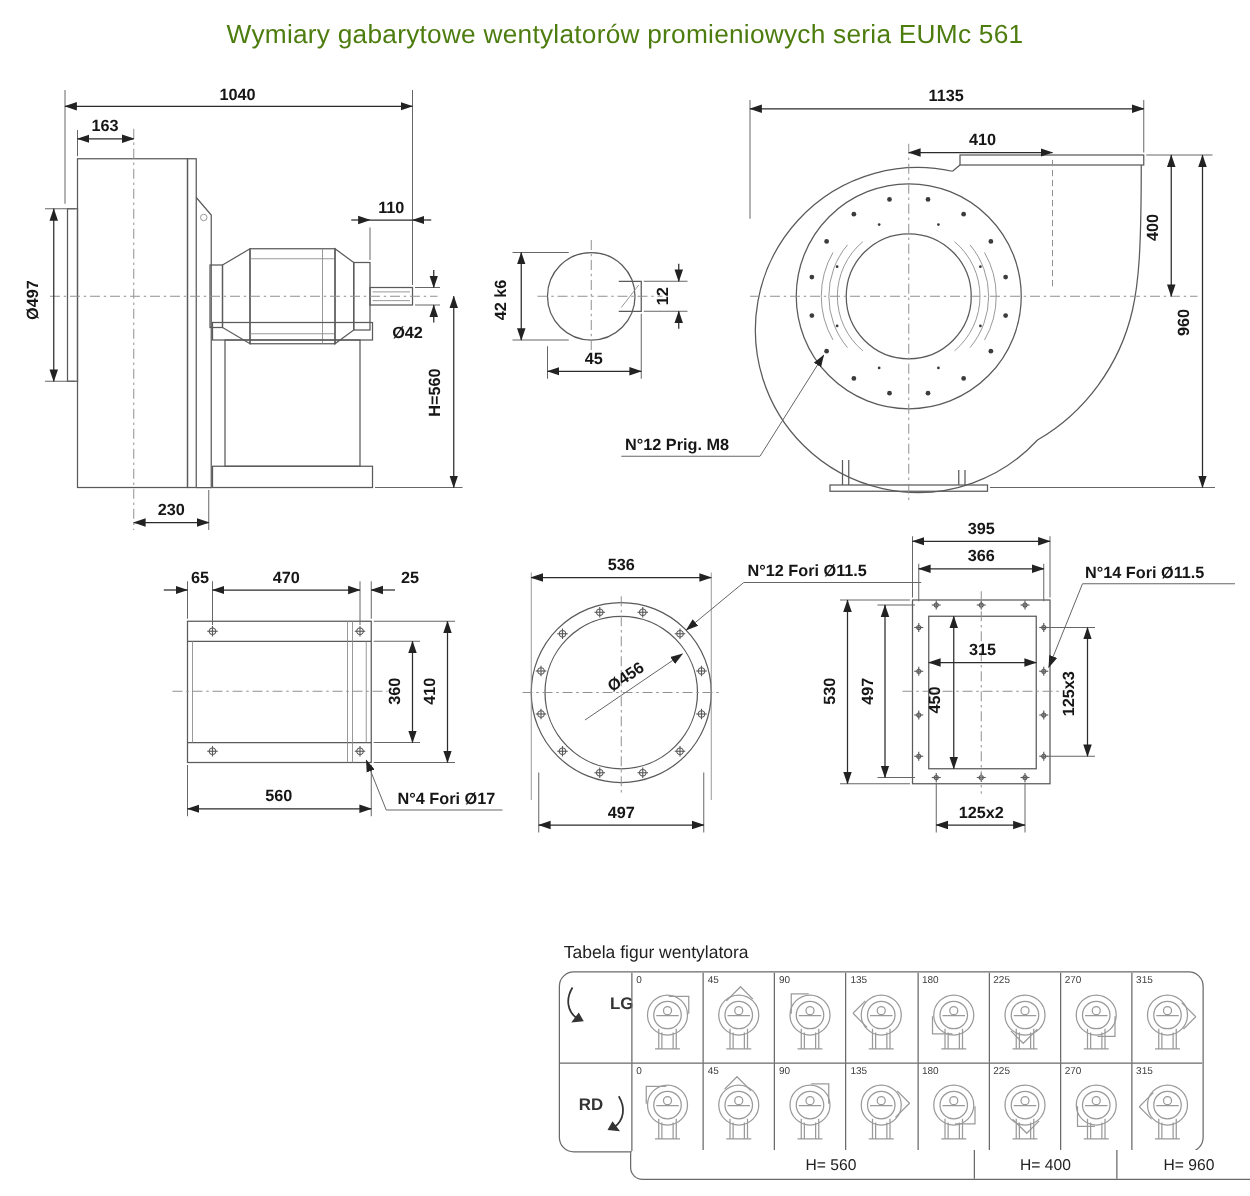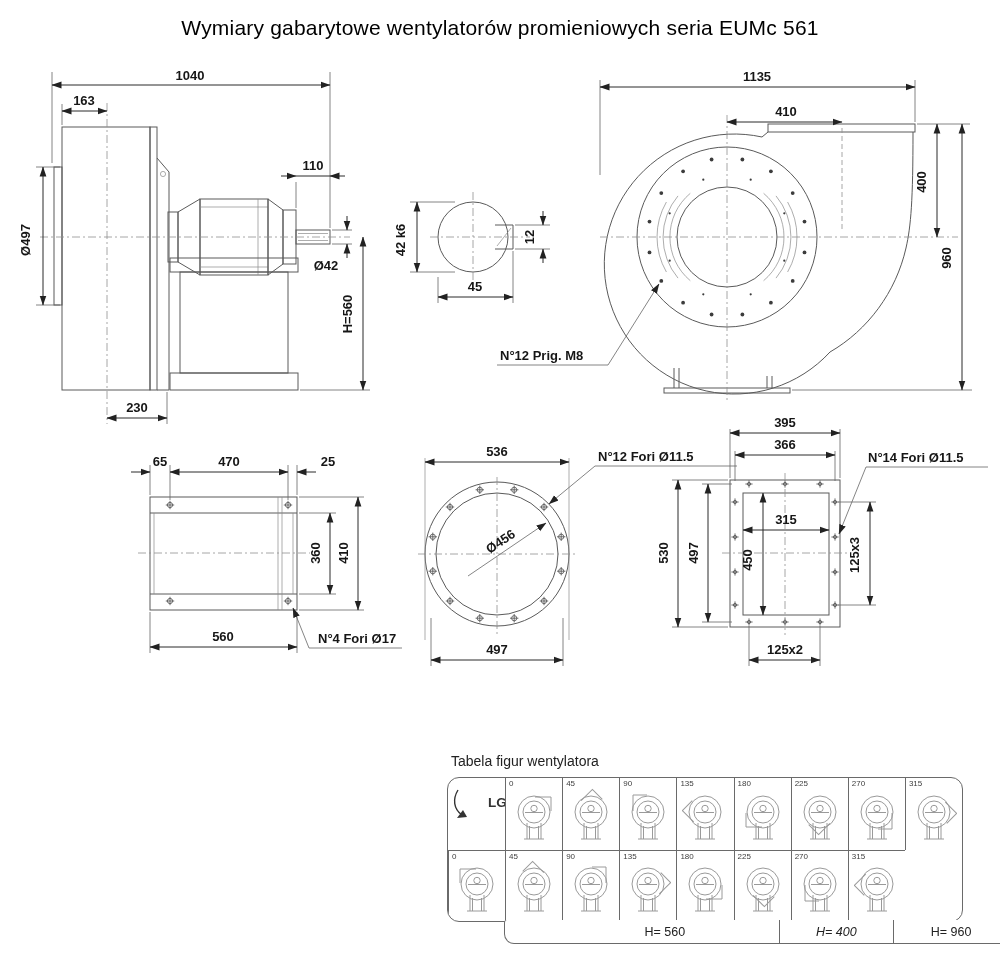--- a/index.html
+++ b/index.html
@@ -1,19 +1,19 @@
 <!DOCTYPE html>
 <html><head>
 <meta charset="utf-8">
 <style>
   html,body{margin:0;padding:0;background:#fff;}
   .canvas{position:relative;width:1000px;height:957px;background:#fff;overflow:hidden;
           font-family:"Liberation Sans",sans-serif;}
   .title{position:absolute;left:0;top:16px;width:100%;text-align:center;
-         font-size:21px;color:#000000;letter-spacing:.2px;}
+         font-size:21px;color:#4d7c0f;letter-spacing:.2px;}
   svg.draw{position:absolute;left:0;top:0;}
   
   .geo{fill:none;stroke:#5a5a5a;stroke-width:1;}
   .thin{fill:none;stroke:#8a8a8a;stroke-width:.7;}
   .ext{fill:none;stroke:#666;stroke-width:.8;}
   .dim{fill:none;stroke:#2b2b2b;stroke-width:1;}
   .cl{fill:none;stroke:#909090;stroke-width:.8;stroke-dasharray:8 3 2 3;}
   .dash{fill:none;stroke:#909090;stroke-width:.8;stroke-dasharray:5 3;}
   .dot{fill:#3c3c3c;stroke:none;}
   .dt{font:bold 13px "Liberation Sans",sans-serif;fill:#161616;}
@@ -38,21 +38,21 @@
   .lg .rot-arrow{left:2px;top:8px;}
   .rd .rot-arrow{right:2px;top:22px;transform:scaleX(-1);}
   .ra{fill:none;stroke:#333;stroke-width:1.4;}
   .rah{fill:#333;stroke:none;}
   .ft-footer{position:absolute;left:61px;top:167px;width:457px;height:23px;
              border:1.2px solid #6a6a6a;border-top:none;border-radius:3px 3px 10px 10px;
              display:flex;background:#fff;padding-left:46px;}
   .ft-h{display:flex;align-items:center;justify-content:center;
         font-size:12.5px;color:#222;}
   .ft-h.g1{width:50%;}
-  .ft-h.g2{width:25%;border-left:1px solid #6a6a6a;font-style:italic;}
+  .ft-h.g2{width:25%;border-left:1px solid #6a6a6a;}
   .ft-h.g3{width:25%;border-left:1px solid #6a6a6a;}
 </style>
 </head>
 <body>
 
 <div class="canvas">
 
   <div class="title">Wymiary gabarytowe wentylatorów promieniowych seria EUMc 561</div>
 
   <svg class="draw" width="1000" height="957" viewBox="0 0 1000 957">
@@ -453,20 +453,27 @@
       <div class="ft-cell">
         <span class="ft-angle">315</span>
         <svg class="fan-glyph" viewBox="-23 -26 46 56">
             <use href="#fanbase"></use>
             <g class="fg" transform="rotate(-315 0 -2)">
               <path d="M17,-3 V-17 H1"></path>
             </g>
           </svg>
       </div>
 
+      <div class="ft-cell first r2 rd">
+        <svg class="rot-arrow" viewBox="0 0 26 40">
+          <path class="ra" d="M8,4 C2.5,13 3.5,23 12,29"></path>
+          <polygon class="rah" points="17,31 7,32 13,24"></polygon>
+        </svg>
+        <span class="ft-rowlabel">RD</span>
+      </div>
       <div class="ft-cell r2">
         <span class="ft-angle">0</span>
         <svg class="fan-glyph" viewBox="-23 -26 46 56">
             <use href="#fanbase"></use>
             <g class="fg" transform="scale(-1 1) rotate(0 0 -2)">
               <path d="M17,-3 V-17 H1"></path>
             </g>
           </svg>
       </div>
       <div class="ft-cell r2">

